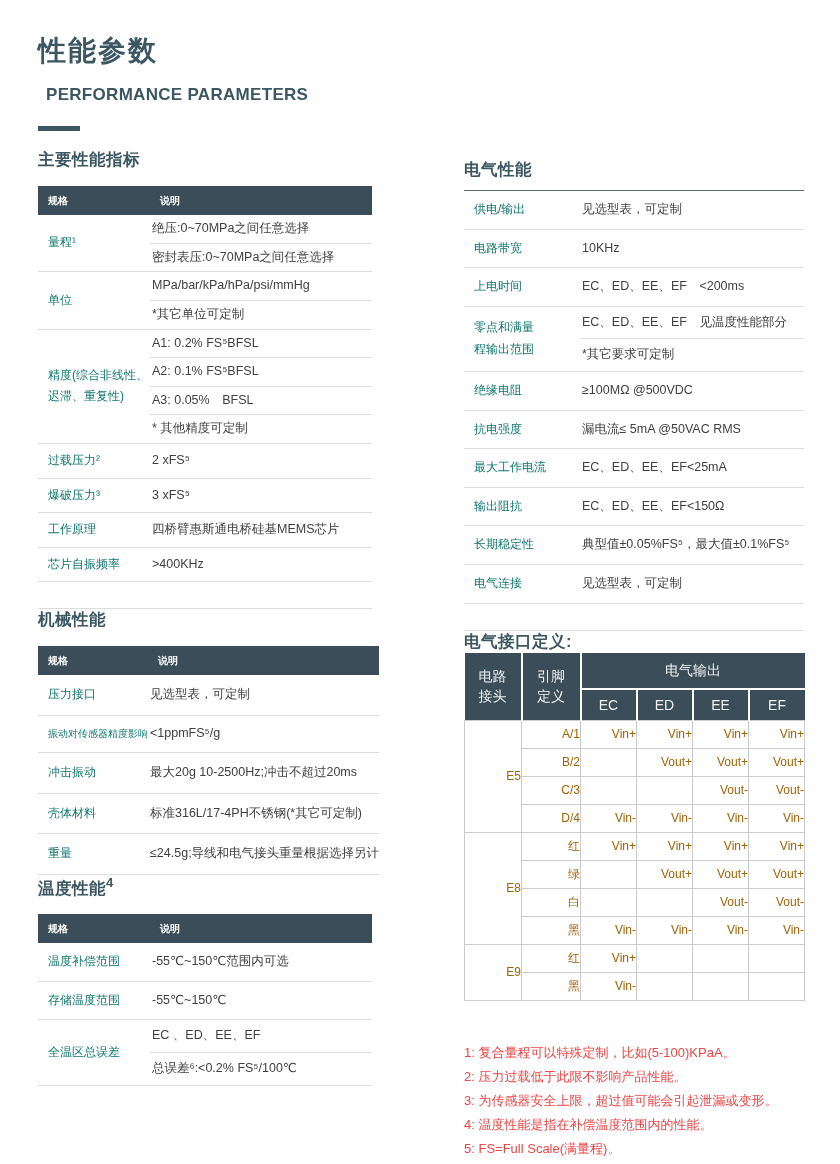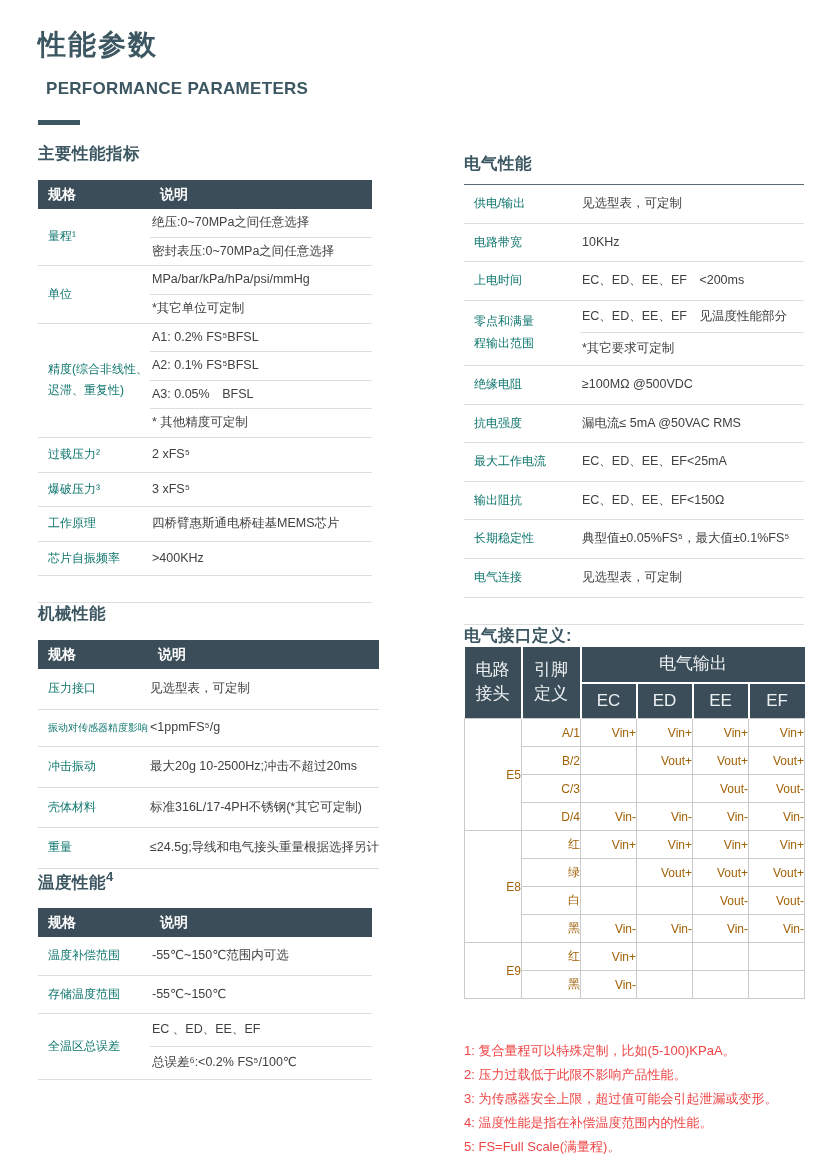--- a/index.html
+++ b/index.html
@@ -1,21 +1,21 @@
 <!DOCTYPE html>
 <html lang="zh"><head>
 <meta charset="utf-8">
 <style>
   html,body { margin:0; padding:0; background:#ffffff; }
   body {
     width:840px; height:1164px; overflow:hidden;
     font-family:"Liberation Sans","DejaVu Sans",sans-serif;
     -webkit-font-smoothing:antialiased;
   }
-  .page { box-sizing:border-box; width:840px; height:860px; padding:12px 34px 0 38px; }
+  .page { box-sizing:border-box; width:840px; height:860px; padding:18px 34px 0 38px; }
 
   
   .title { margin:14px 0 0; font-size:28px; font-weight:bold; color:#3c5761; letter-spacing:2px; }
   .subtitle { margin:15px 8px 0; font-size:17px; font-weight:bold; color:#3c5761; letter-spacing:.3px; }
   .accent-bar { margin-top:21px; width:42px; height:5px; background:#3c5761; }
 
   
   .columns { display:flex; gap:92px; margin-top:18px; }
   .col-left  { width:334px; flex:none; }
   .col-right { width:340px; flex:none; padding-top:10px; }
@@ -24,21 +24,21 @@
   h3.sec-heading sup { font-size:13px; }
   .mt-mech { margin-top:60px; }
   .mt-temp { margin-top:50px; }
   .mt-intf { margin-top:44px; margin-bottom:18px; }
   .elec-heading { border-bottom:1px solid #5a6b74; padding-bottom:9px; }
 
   
   table.spec { width:100%; border-collapse:collapse; margin-top:15px; }
   table.spec.flush { margin-top:0; }
   .spec thead th {
-    background:#3a4d58; color:#ffffff; font-size:14px; font-weight:bold;
+    background:#3a4d58; color:#ffffff; font-size:10px; font-weight:bold;
     text-align:left; height:29px; padding:0 0 0 10px;
   }
   .spec tbody th {
     font-weight:normal; text-align:left; vertical-align:middle;
     color:#0f766e; font-size:12px; line-height:1.8;
     padding:6px 0 6px 10px; border-bottom:1px solid #dcdddd; white-space:pre-line;
   }
   .spec tbody th.small { font-size:10px; white-space:nowrap; }
   .spec tbody td {
     color:#404040; font-size:12.5px; line-height:1.25;
@@ -46,21 +46,21 @@
   }
   .spec.tall tbody th, .spec.tall tbody td { padding-top:9px; padding-bottom:9px; }
   .spec.mid  tbody th, .spec.mid  tbody td { padding-top:8px; padding-bottom:8px; }
 
   .gap-line { height:26px; border-bottom:1px solid #dcdddd; }
 
   
   table.pin { width:100%; border-collapse:collapse; table-layout:fixed; }
   .pin col.pc1 { width:57px; } .pin col.pc2 { width:59px; } .pin col.po { width:56px; }
   .pin thead th {
-    background:#3a4d58; color:#eef1f2; font-weight:normal; font-size:17px;
+    background:#3a4d58; color:#eef1f2; font-weight:normal; font-size:14px;
     text-align:center; white-space:pre-line; line-height:1.45; padding:5px 0; border:0;
   }
   .pin thead th.sep-l { border-left:2px solid #ffffff; }
   .pin thead th.grp   { border-bottom:2px solid #ffffff; height:25px; }
   .pin tbody td {
     border:1px solid #c9cbcc; color:#a16207; font-size:12px;
     text-align:right; height:27px; padding:0; white-space:nowrap;
   }
 
   

